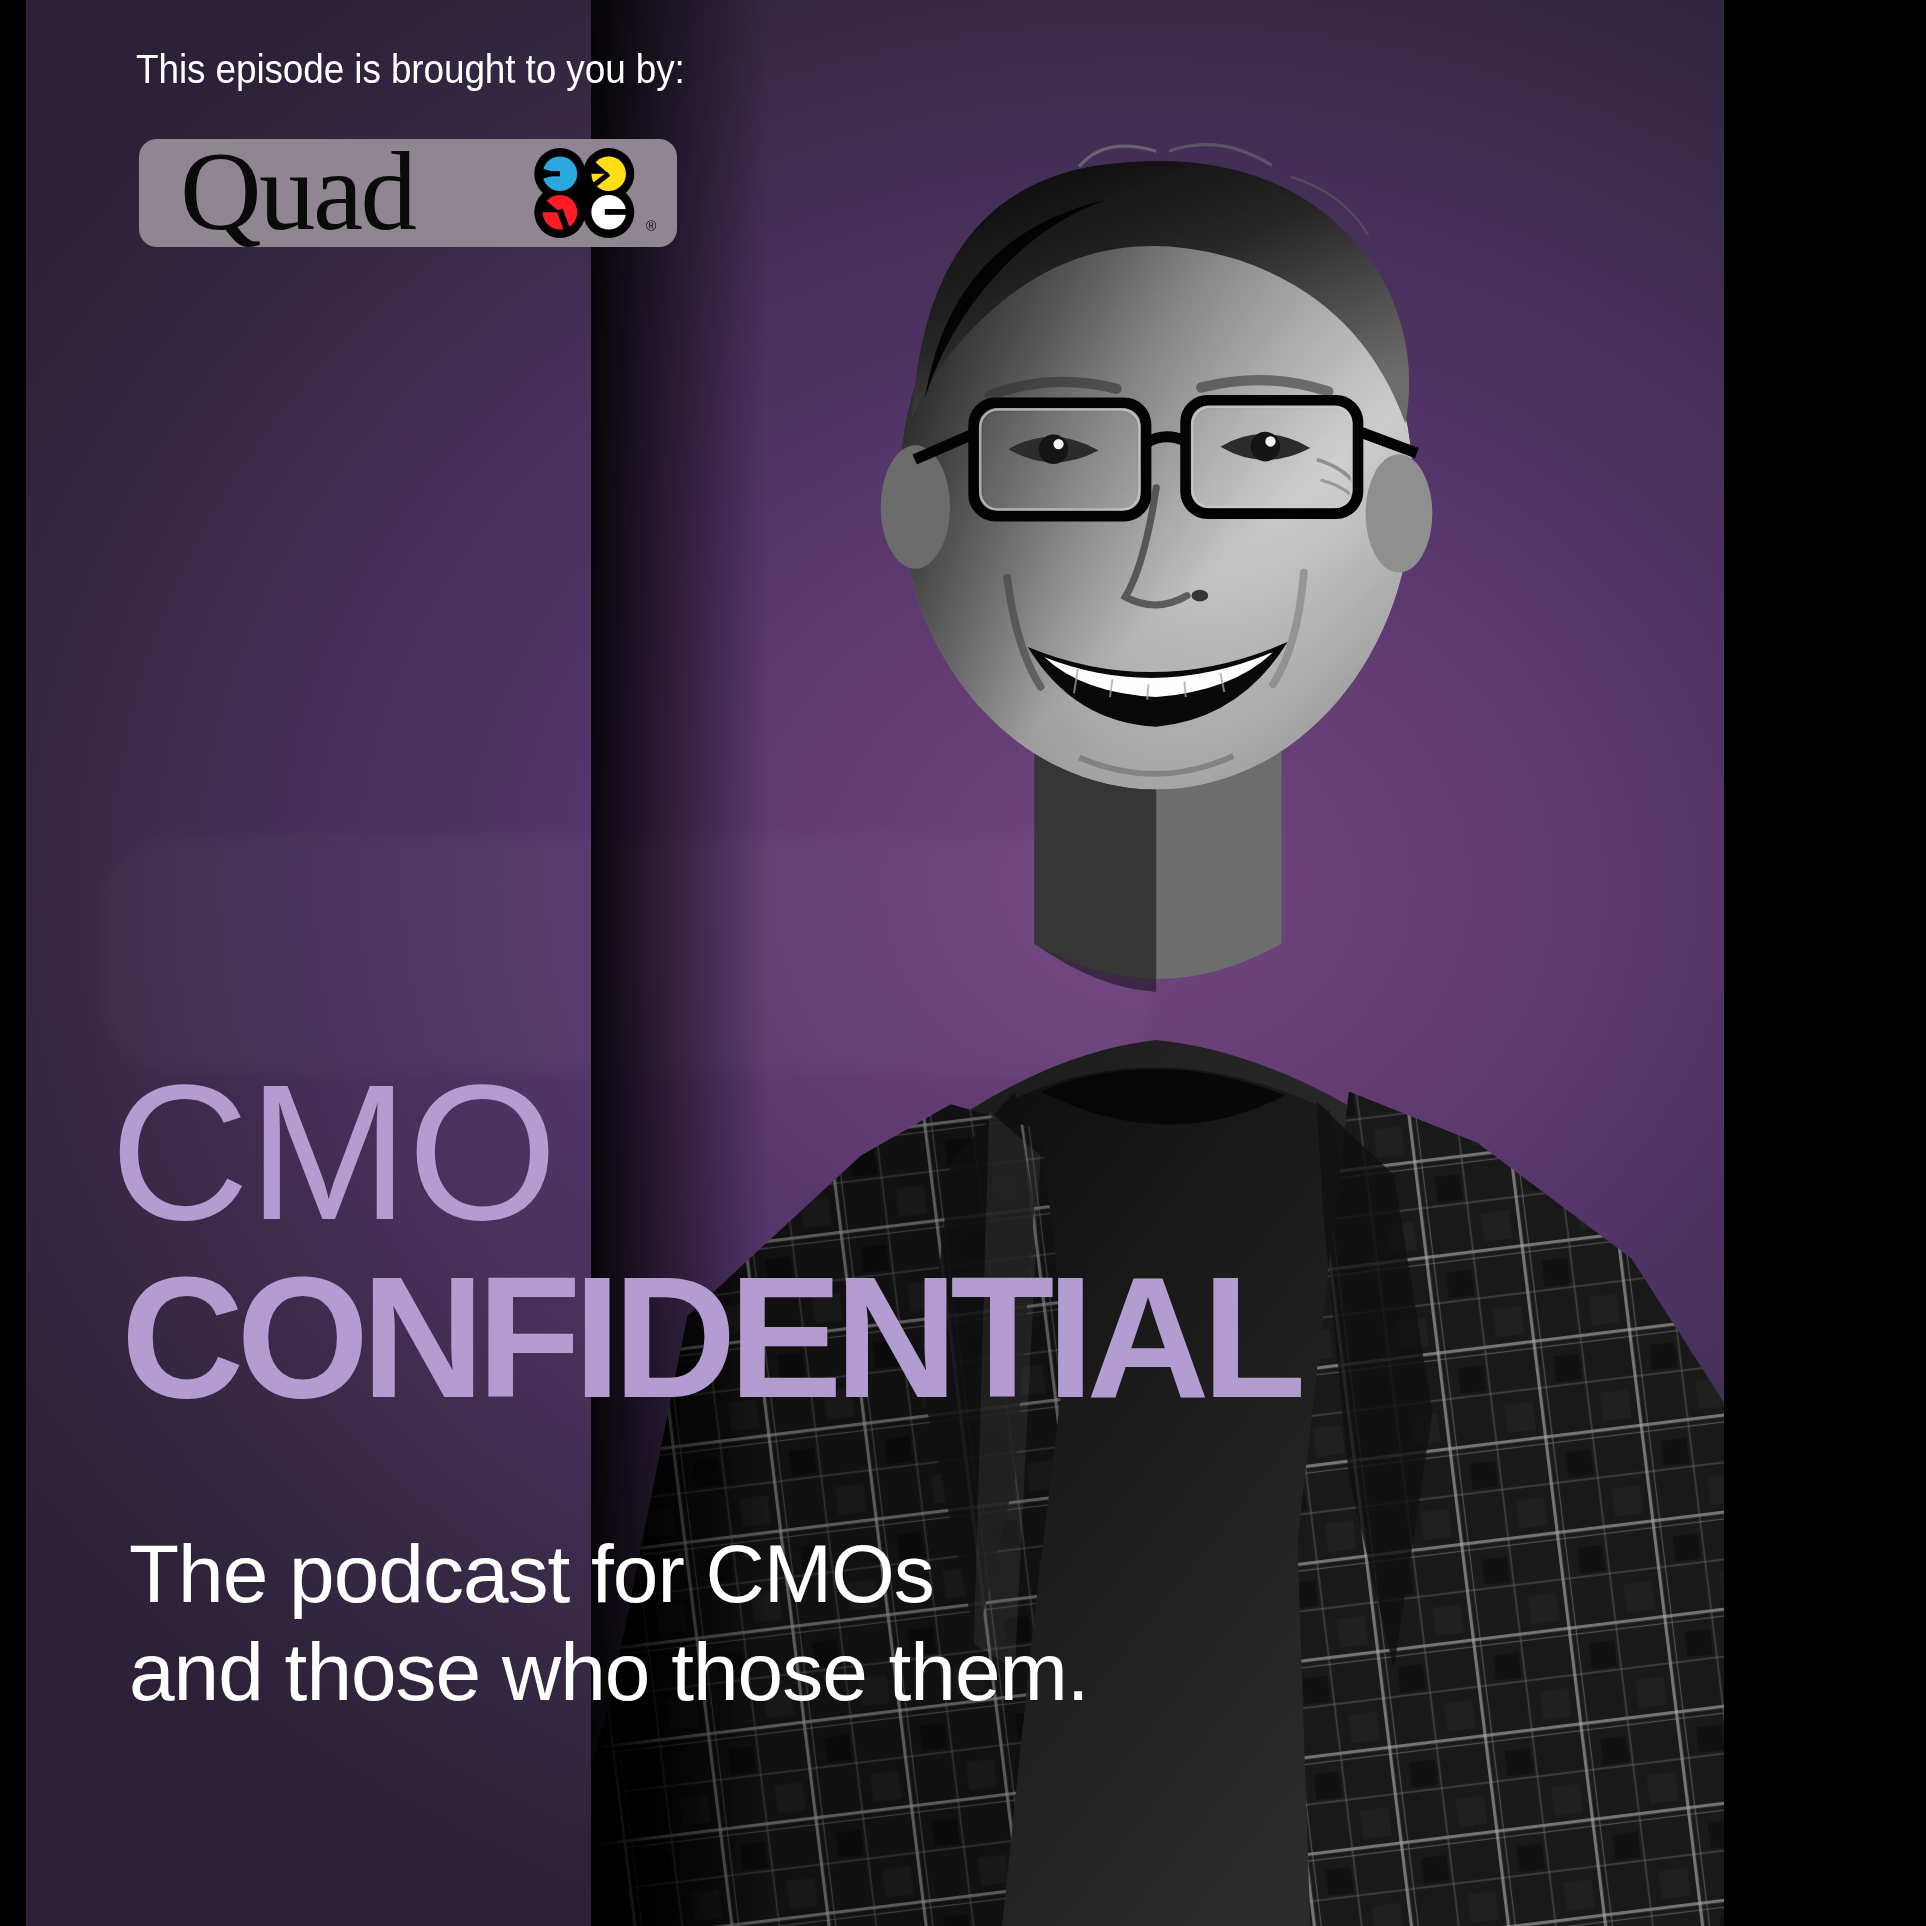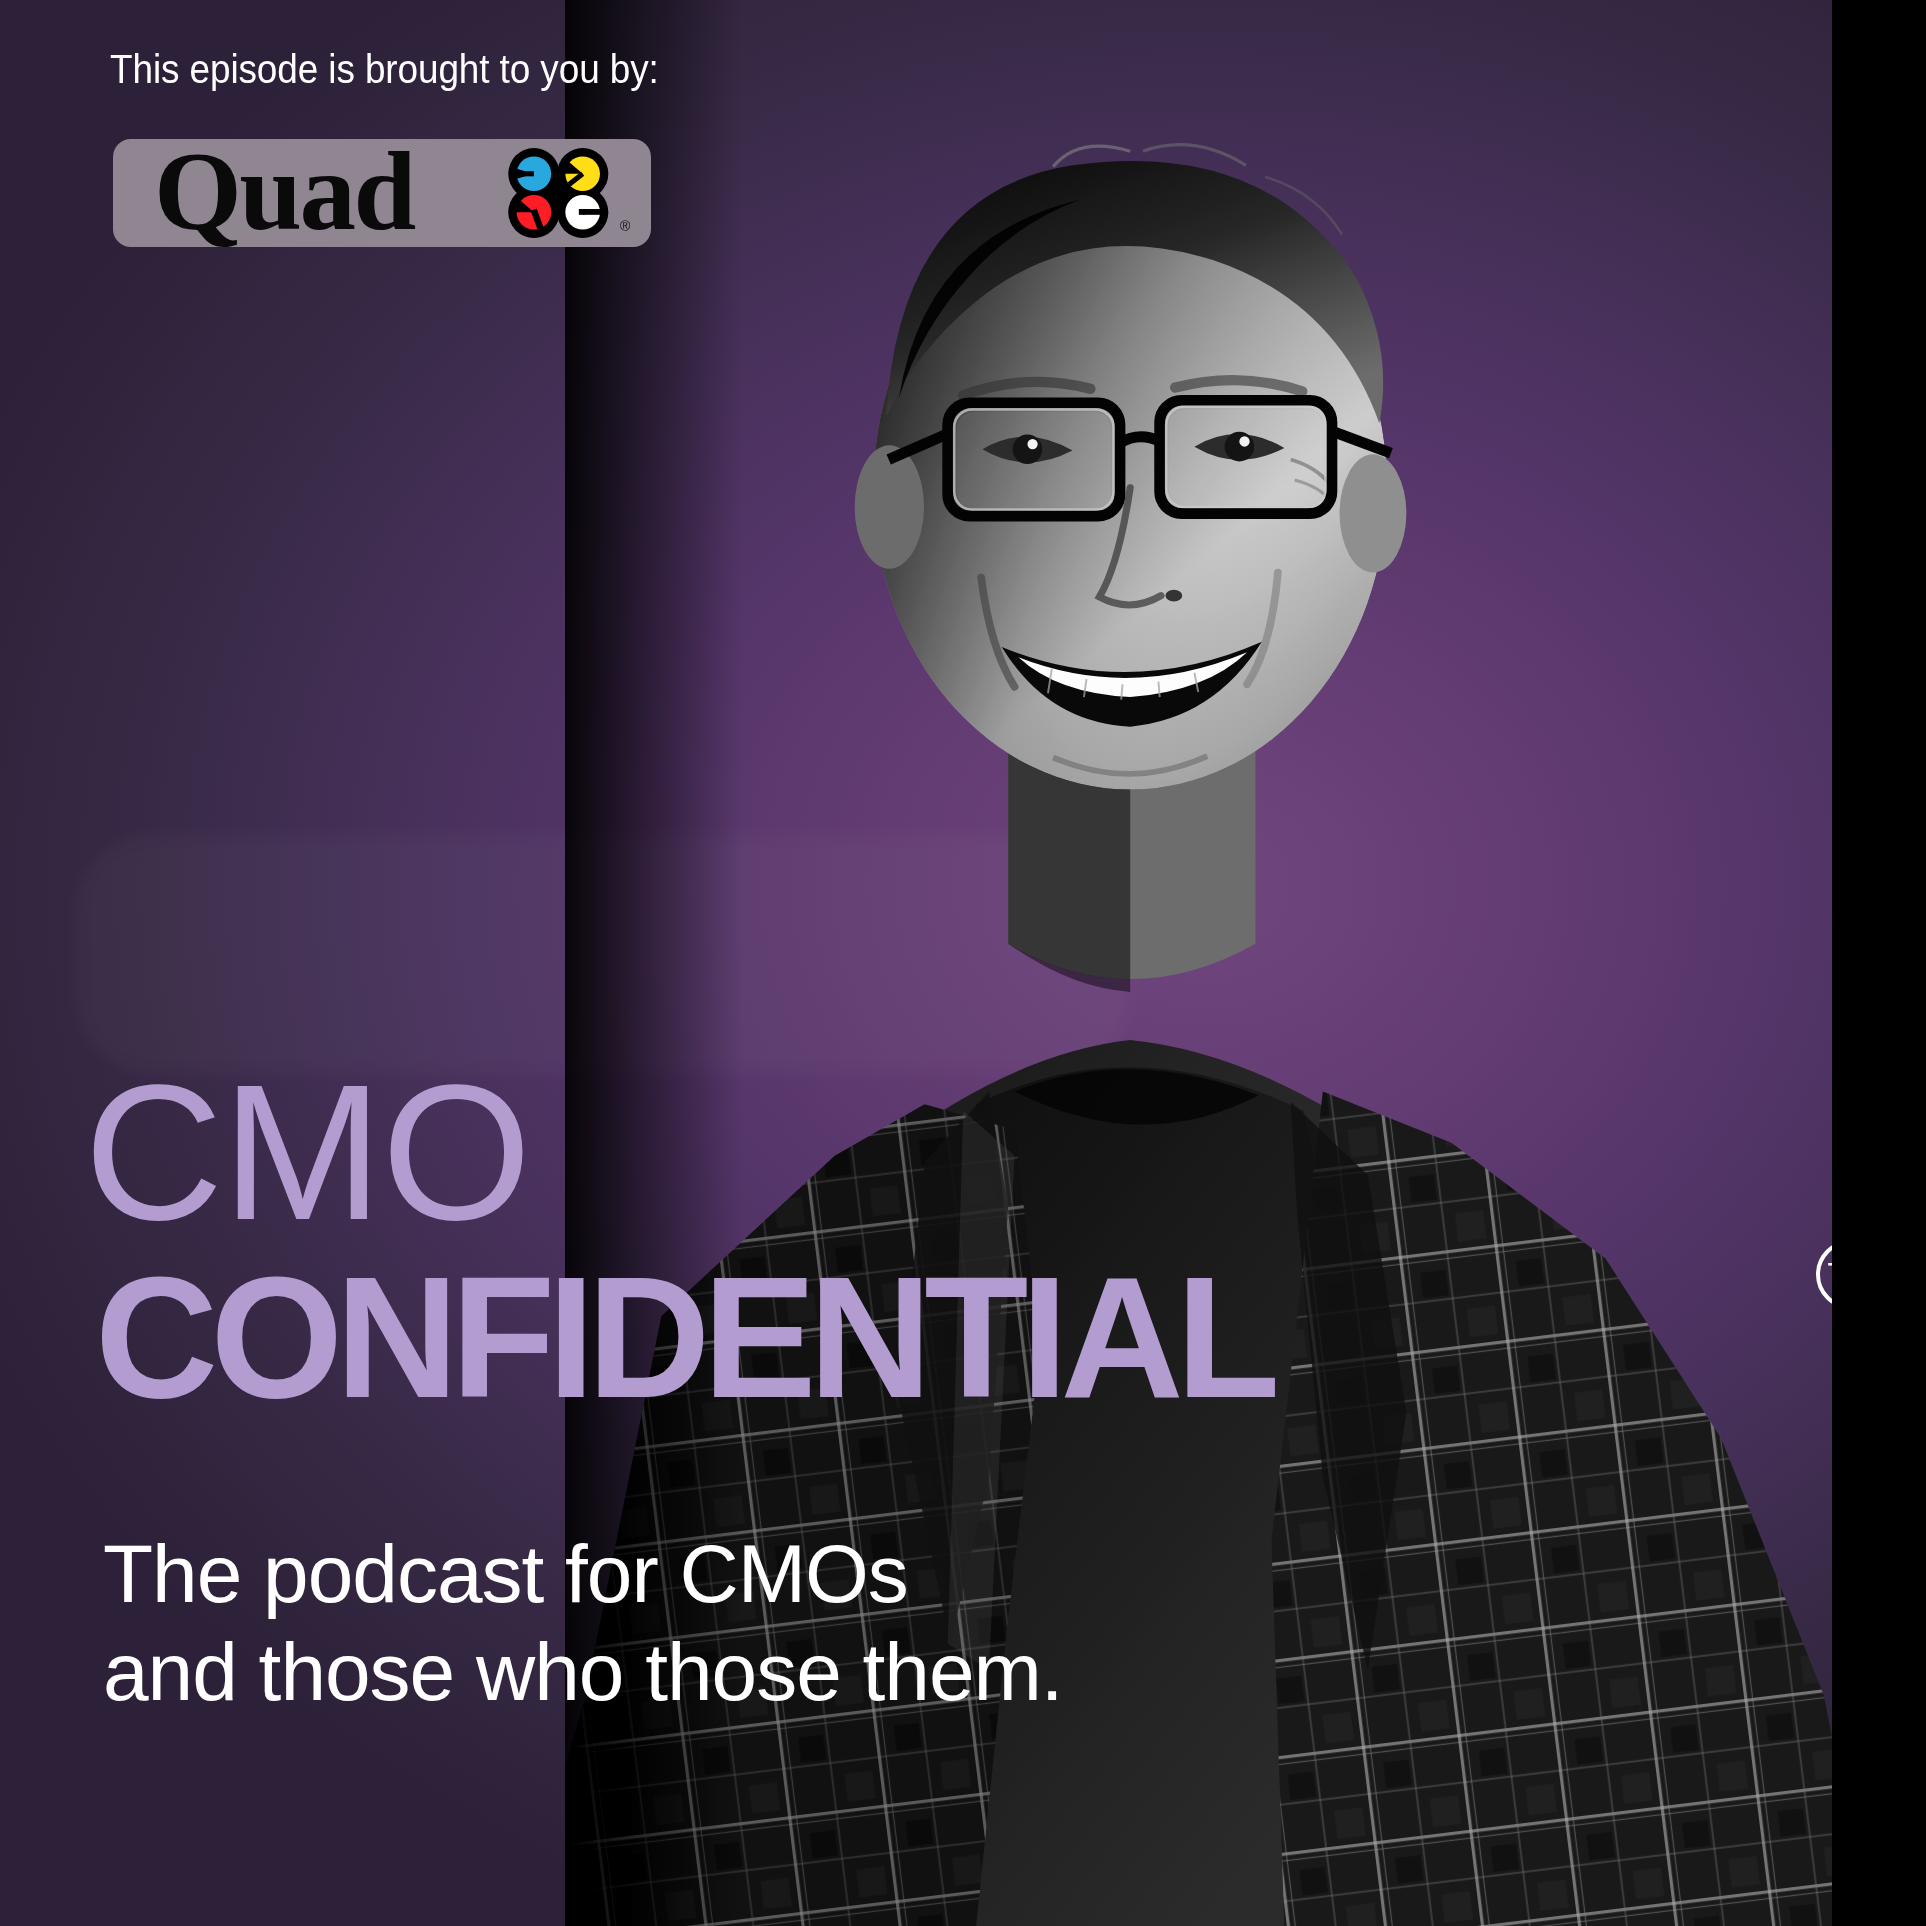--- a/index.html
+++ b/index.html
@@ -3,25 +3,26 @@
 <meta charset="utf-8">
 <title>CMO Confidential Podcast Cover</title>
 <style>
   html, body {
     margin: 0;
     padding: 0;
     background: #000;
   }
   #cover {
     position: relative;
-    width: 1832px;
+    width: 1698px;
     height: 1926px;
     overflow: hidden;
     font-family: "Liberation Sans", sans-serif;
     background: #0c4a6e;
+    margin-left: 26px;
     -webkit-font-smoothing: antialiased;
   }
 
   
   .bg-base {
     position: absolute;
     inset: 0;
     background:
       radial-gradient(ellipse 1348px 1124px at 66% 46%,
          #71467F 0%, #643D74 22%, #55356A 42%, #453058 62%, #372945 80%, #2C2138 100%);
@@ -64,21 +65,21 @@
     background: #8F8692;
     display: flex;
     align-items: center;
     overflow: hidden;
   }
   .quad-word {
     position: absolute;
     left: 41px; top: 50%;
     transform: translateY(-52%);
     font-family: "Liberation Serif", "DejaVu Serif", serif;
-    font-weight: 700;
+    font-weight: 400;
     font-size: 113px;
     line-height: 1;
     color: #0A0A0A;
     letter-spacing: -2.6px;
     white-space: nowrap;
   }
   .quad-mark {
     position: absolute;
     left: 385px; top: 9px;
     width: 136px; height: 90px;

